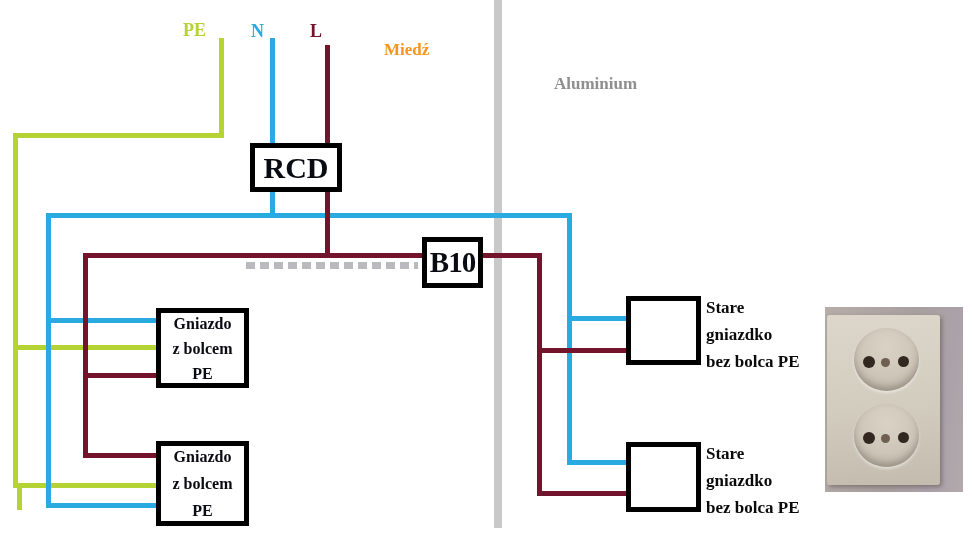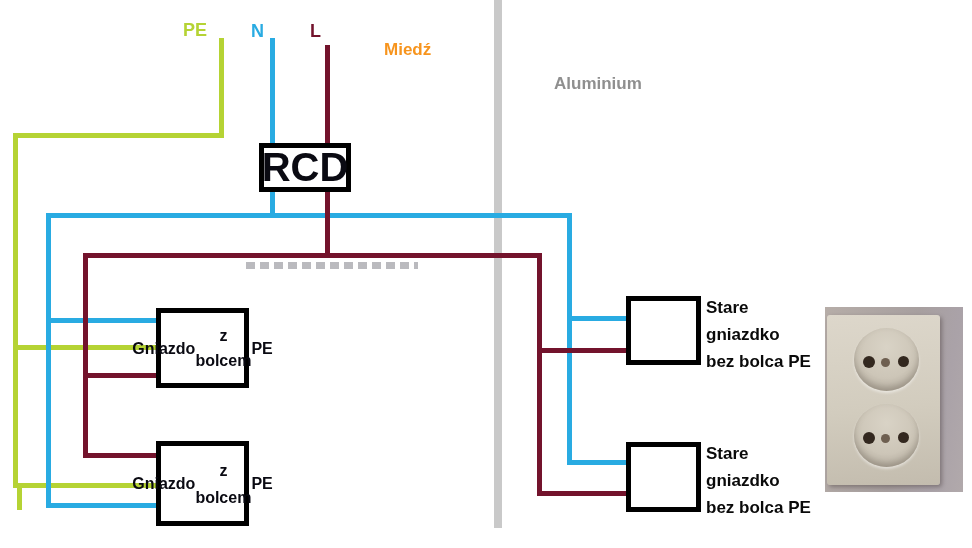--- a/index.html
+++ b/index.html
@@ -1,34 +1,34 @@
 <!DOCTYPE html>
 <html style="--pe-wire: #b5d334; --n-wire: #29abe2; --l-wire: #73132c; --miedz-label: #f7941d; --aluminium-label: #8f8f8f; --divider: #c9c9c9;"><head>
 <meta charset="utf-8">
 <style>
   html,body { margin:0; padding:0; background:#ffffff; }
   #canvas {
     position:relative; width:972px; height:528px; background:#ffffff;
-    font-family:Liberation Sans, sans-serif; overflow:hidden;
+    font-family:Liberation Serif, serif; overflow:hidden;
   }
   .wire { position:absolute; }
   .wire.pe { background:var(--pe-wire,#b5d334); }
   .wire.n  { background:var(--n-wire,#29abe2); }
   .wire.l  { background:var(--l-wire,#73132c); }
   .divider { position:absolute; left:494px; top:0; width:8px; height:548px;
              background:var(--divider,#c9c9c9); }
   .comp-box {
     position:absolute; background:#ffffff; border:5px solid #000;
     display:flex; align-items:center; justify-content:center;
     font-weight:bold; color:#0a0a12; z-index:5; box-sizing:border-box;
   }
-  .rcd { left:259px; top:143px; width:92px; height:49px; font-size:40px; }
+  .rcd { left:250px; top:143px; width:92px; height:49px; font-size:30px; }
   .b16 { left:173px; top:240px; width:60px; height:49px; font-size:29px; letter-spacing:-1px; }
   .b10 { left:422px; top:237px; width:61px; height:51px; font-size:29px; letter-spacing:-1px; }
-  .socket-pe { flex-direction:row; font-size:16px; line-height:25px; text-align:center; }
+  .socket-pe { flex-direction:column; font-size:16px; line-height:25px; text-align:center; }
   .socket-pe-1 { left:156px; top:308px; width:93px; height:80px; }
   .socket-pe-2 { left:156px; top:441px; width:93px; height:85px; line-height:27px; }
   .old-socket-box-1 { left:626px; top:296px; width:75px; height:69px; }
   .old-socket-box-2 { left:626px; top:442px; width:75px; height:70px; }
   .side-label {
     position:absolute; font-size:17px; font-weight:bold; color:#0a0a0a;
     line-height:27px; white-space:nowrap; z-index:5;
   }
   .side-label-1 { left:706px; top:294px; }
   .side-label-2 { left:706px; top:440px; }
@@ -103,20 +103,23 @@
 
   <div class="top-label lbl-pe">PE</div>
   <div class="top-label lbl-n">N</div>
   <div class="top-label lbl-l">L</div>
   <div class="top-label lbl-miedz">Miedź</div>
   <div class="top-label lbl-alu">Aluminium</div>
 
   <div class="comp-box rcd">
     <span>RCD</span>
   </div>
+  <div class="comp-box b10">
+    <span>B10</span>
+  </div>
 
   <div class="comp-box socket-pe socket-pe-1">
     <span>Gniazdo</span>
     <span>z bolcem</span>
     <span>PE</span>
   </div>
   <div class="comp-box socket-pe socket-pe-2">
     <span>Gniazdo</span>
     <span>z bolcem</span>
     <span>PE</span>

